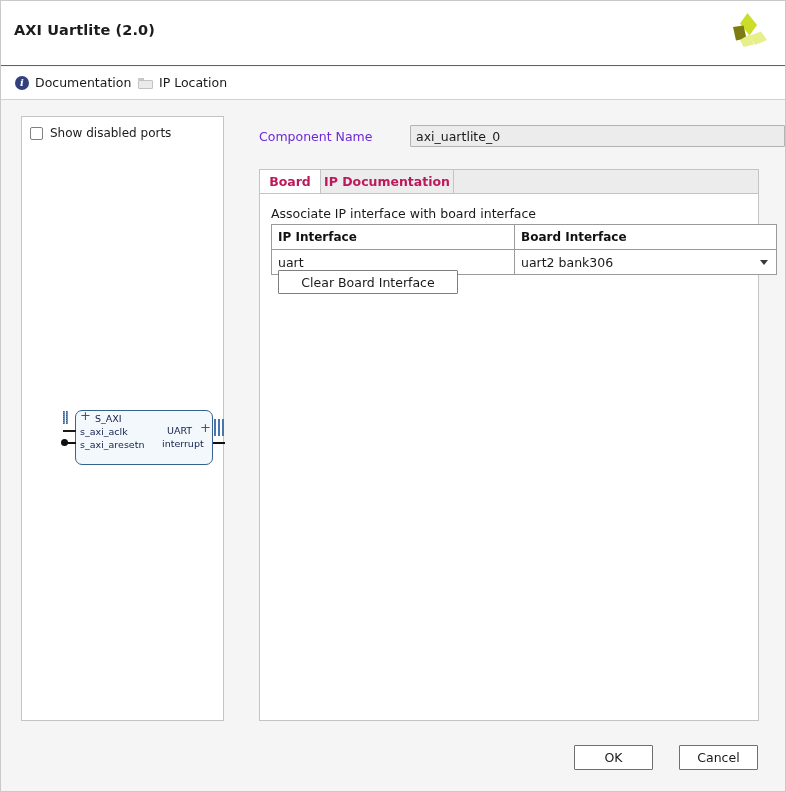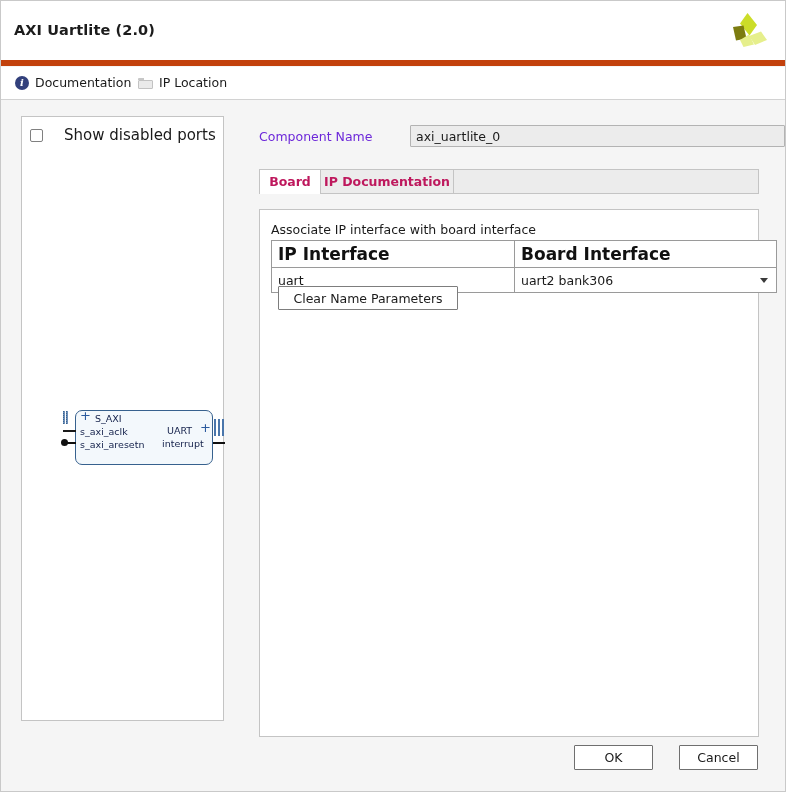--- a/index.html
+++ b/index.html
@@ -24,21 +24,21 @@
     border: 1px solid #c9c9c9;
   }
 
   
   #titlebar {
     position: absolute;
     left: 0; top: 0;
     width: 784px;
     height: 65px;
     background: #ffffff;
-    border-bottom: 6px solid #c2410c;
+    border-bottom: 1px solid #c2410c;
     box-sizing: border-box;
   }
   #dialog-title {
     position: absolute;
     left: 13px;
     top: 21px;
     font-size: 14.5px;
     font-weight: bold;
     color: #1c1c1c;
     letter-spacing: 0.1px;
@@ -133,23 +133,22 @@
   .checkbox {
     width: 13px;
     height: 13px;
     border: 1px solid #808080;
     background: #ffffff;
     border-radius: 2px;
     box-sizing: border-box;
     display: inline-block;
   }
   #show-disabled-label {
-    font-size: 15px;
-    color: #1a1a1a;
-    margin-left: 14px;
+    font-size: 12px;
+    color: #1a1a1a;
   }
 
   
   #ip-symbol {
     position: absolute;
     left: 33px;
     top: 282px;
     width: 170px;
     height: 70px;
   }
@@ -340,21 +339,20 @@
 
   #tab-content {
     position: absolute;
     left: 258px;
     top: 192px;
     width: 500px;
     height: 528px;
     background: #ffffff;
     border: 1px solid #c4c4c4;
     box-sizing: border-box;
-    margin-top: 16px;
   }
   #associate-caption {
     position: absolute;
     left: 11px;
     top: 12px;
     font-size: 12.5px;
     color: #1a1a1a;
   }
 
   #board-table {
@@ -364,21 +362,21 @@
     width: 479px;
     border-collapse: collapse;
     font-size: 12.5px;
     table-layout: fixed;
   }
   #board-table th {
     background: #ffffff;
     border: 1px solid #9a9a9a;
     text-align: left;
     font-weight: bold;
-    font-size: 17px;
+    font-size: 12px;
     padding: 3px 6px;
     color: #111111;
     height: 18px;
   }
   #board-table td {
     background: #ffffff;
     border: 1px solid #9a9a9a;
     text-align: left;
     padding: 3px 6px;
     color: #1a1a1a;
@@ -533,19 +531,19 @@
         <tr>
           <td class="col-ip">uart</td>
           <td class="col-board" id="board-interface-cell">
             <span>uart2 bank306</span>
             <span class="dropdown-arrow"></span>
           </td>
         </tr>
       </tbody>
     </table>
 
-    <button id="clear-board-params">Clear Name Parameters</button>
+    <button id="clear-board-params">Clear Board Interface</button>
   </div>
 
   <button class="footer-button" id="ok-button">OK</button>
   <button class="footer-button" id="cancel-button">Cancel</button>
 
 </div>
 
 </body></html>

